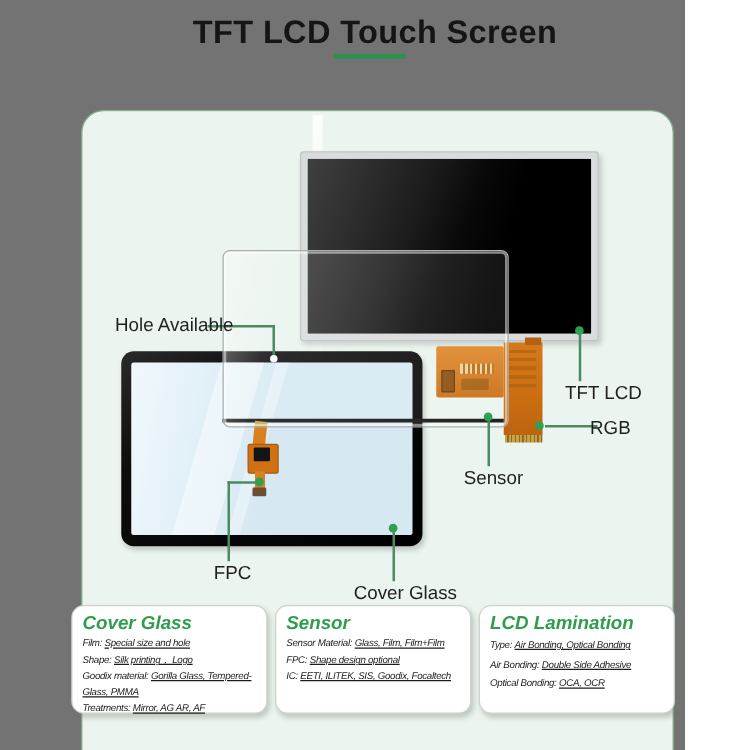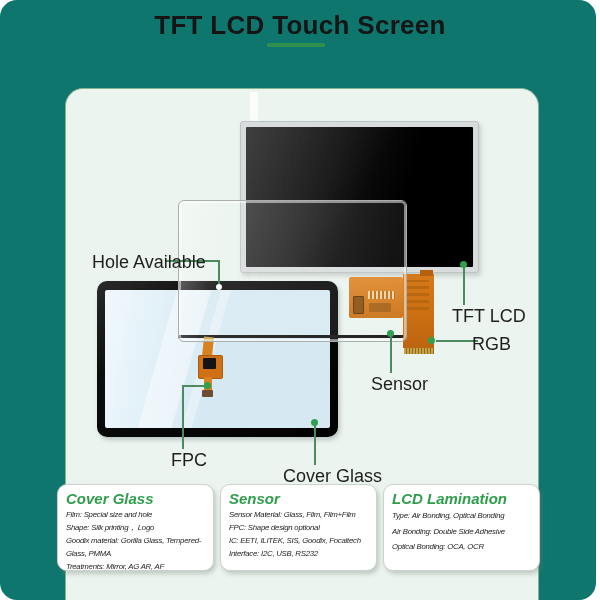--- a/index.html
+++ b/index.html
@@ -1,17 +1,17 @@
 <!DOCTYPE html>
 <html><head>
 <meta charset="utf-8">
 <style>
   html,body{margin:0;padding:0;}
   body{font-family:"Liberation Sans", sans-serif; background:#ffffff;}
-  .stage{position:relative;width:596px;height:600px;background:#0f766e;overflow:hidden;border-radius:17px;}
+  .stage{position:relative;width:548px;height:600px;background:#737373;overflow:hidden;}
   .abs{position:absolute;}
 
   
   .title{left:0;top:10px;width:600px;text-align:center;font-size:26px;font-weight:bold;color:#151515;letter-spacing:.3px;}
   .title-underline{left:267px;top:43px;width:58px;height:4px;background:#2e8f4e;border-radius:1px;}
 
   
   .container{left:65px;top:88px;width:472px;height:540px;background:#ebf4ee;border:1.5px solid #85b394;border-radius:18px;}
   .sheen-strip{left:250px;top:92px;width:8px;height:192px;background:linear-gradient(to bottom,rgba(255,255,255,.85),rgba(255,255,255,.15));}
 
@@ -50,31 +50,31 @@
 
   
   .sensor-glass{left:178px;top:200px;width:227px;height:140px;border:1px solid #a9afad;border-radius:6px;
     background:linear-gradient(100deg,rgba(255,255,255,.38) 0%,rgba(255,255,255,.12) 18%,rgba(255,255,255,.07) 100%);
     box-shadow:inset 0 0 0 2px rgba(255,255,255,.5);}
 
   
   .cl{background:#4d8a62;}
   .dot{width:7px;height:7px;border-radius:50%;background:#2fa04f;}
   .dot-white{width:6px;height:6px;border-radius:50%;background:#ffffff;}
-  .lbl-text{font-size:18px;color:#1f1f1f;white-space:nowrap;}
+  .lbl-text{font-size:15px;color:#1f1f1f;white-space:nowrap;}
 
   
   .boxes{left:57px;top:484px;width:486px;display:flex;gap:6px;position:absolute;}
   .ibox{width:157px;height:87px;box-sizing:border-box;background:#fff;border:1px solid #ccd2cc;border-radius:10px;
     box-shadow:2px 3px 4px rgba(110,125,112,.35);padding:5px 2px 0 8px;}
   .ibox-title{color:#2f9e4c;font-style:italic;font-weight:bold;font-size:15px;line-height:18px;}
   .irow{font-size:7.8px;font-style:italic;color:#1d1d1d;line-height:13px;letter-spacing:-.25px;white-space:nowrap;}
   .irow.wrap{white-space:normal;}
   .irow .lbl{margin-right:2px;}
-  .irow .val{text-align:right;}
+  .irow .val{text-decoration:underline;text-align:right;}
   .ibox:nth-child(3) .irow{line-height:15.5px;}
 </style>
 </head>
 <body>
 
 <div class="stage">
 
   <div class="abs title">TFT LCD Touch Screen</div>
   <div class="abs title-underline"></div>
 
@@ -145,21 +145,20 @@
       <div class="irow"><span class="lbl">Shape:</span><span class="val">Silk printing， Logo</span></div>
       <div class="irow wrap"><span class="lbl">Goodix material:</span><span class="val">Gorilla Glass, Tempered-Glass, PMMA</span></div>
       <div class="irow"><span class="lbl">Treatments:</span><span class="val">Mirror, AG AR, AF</span></div>
     </div>
 
     <div class="ibox">
       <div class="ibox-title">Sensor</div>
       <div class="irow"><span class="lbl">Sensor Material:</span><span class="val">Glass, Film, Film+Film</span></div>
       <div class="irow"><span class="lbl">FPC:</span><span class="val">Shape design optional</span></div>
       <div class="irow"><span class="lbl">IC:</span><span class="val">EETI, ILITEK, SIS, Goodix, Focaltech</span></div>
-      <div class="irow"><span class="lbl">Interface:</span><span class="val">I2C, USB, RS232</span></div>
     </div>
 
     <div class="ibox">
       <div class="ibox-title">LCD Lamination</div>
       <div class="irow"><span class="lbl">Type:</span><span class="val">Air Bonding, Optical Bonding</span></div>
       <div class="irow"><span class="lbl">Air Bonding:</span><span class="val">Double Side Adhesive</span></div>
       <div class="irow"><span class="lbl">Optical Bonding:</span><span class="val">OCA, OCR</span></div>
     </div>
 
   </div>

